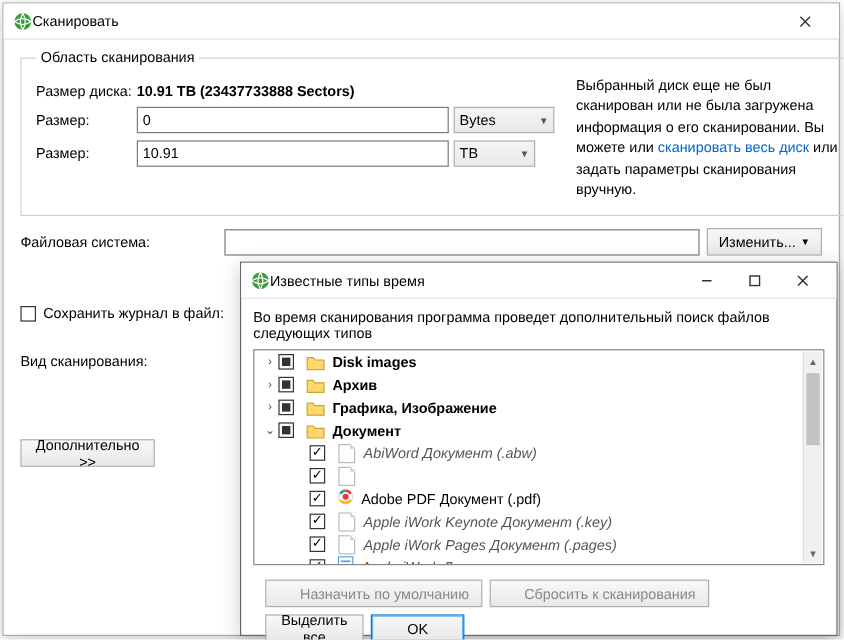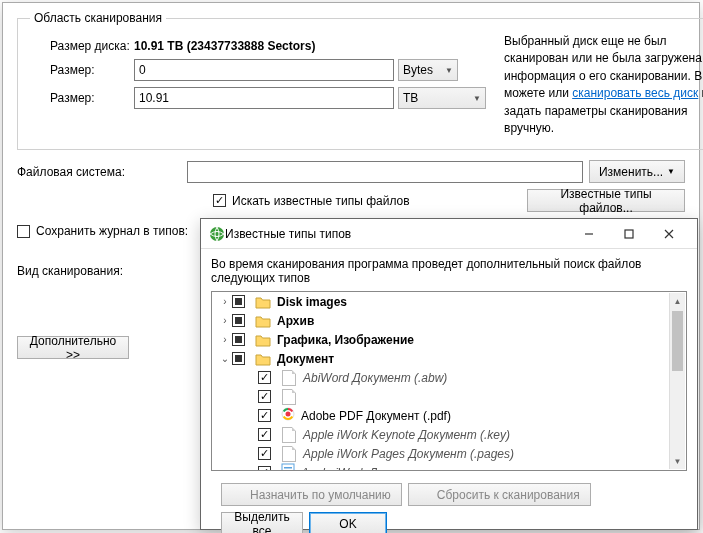--- a/index.html
+++ b/index.html
@@ -22,21 +22,21 @@
 
 .row { display: flex; align-items: center; margin: 6px 0; }
 .lbl { width: 84px; color: #000; }
 .bold { font-weight: 600; }
 
 input[type=text].field { height: 22px; border: 1px solid #7a7a7a; padding: 0 4px; background: #fff; }
 .combo { height: 22px; border: 1px solid #adadad; background: linear-gradient(#f5f5f5,#e9e9e9); display: flex; align-items: center; padding: 0 4px; justify-content: space-between; cursor: pointer; }
 .combo .caret { font-size: 8px; color: #555; }
 
 .desc { color: #000; line-height: 1.45; }
-.link { color: #0066cc; text-decoration: underline; cursor: pointer; }
+.link { color: #0066cc; cursor: pointer; }
 
 .btn-std { height: 23px; border: 1px solid #adadad; background: linear-gradient(#f8f8f8,#e8e8e8); padding: 0 10px; cursor: pointer; display: inline-flex; align-items: center; justify-content: center; }
 .btn-std.primary { border: 1px solid #0078d7; box-shadow: inset 0 0 0 1px #6bb3eb; }
 .btn-std:disabled, .btn-std.disabled { color: #888; padding-left: 28px; }
 
 .chk { width: 13px; height: 13px; border: 1px solid #333; background: #fff; display: inline-flex; align-items: center; justify-content: center; margin-right: 6px; cursor: pointer; flex-shrink: 0; }
 .chk.checked::after { content: "✓"; font-size: 11px; line-height: 1; color: #000; }
 .chk.mixed::after { content: ""; width: 7px; height: 7px; background: #333; }
 
 .radio { width: 13px; height: 13px; border: 1px solid #333; border-radius: 50%; background: #fff; display: inline-flex; align-items: center; justify-content: center; margin-right: 6px; cursor: pointer; }
@@ -58,43 +58,58 @@
 
 .scrollbar { position: absolute; right: 1px; top: 1px; bottom: 1px; width: 16px; background: #f0f0f0; border-left:1px solid #ddd; }
 .scrollbar .thumb { position: absolute; left: 2px; right: 2px; top: 18px; height: 60px; background: #c2c2c2; }
 .scrollbar .arr { position: absolute; left: 0; right: 0; height: 16px; display:flex; align-items:center; justify-content:center; font-size:8px; color:#666; }
 .scrollbar .arr.up { top:0; } .scrollbar .arr.dn { bottom:0; }
 </style>
 </head>
 <body>
 
 <div class="win win-main">
+  <div class="titlebar">
+    <span class="globe">
+      <svg viewBox="0 0 16 16">
+          <circle cx="8" cy="8" r="7" fill="#3a9d3a"></circle>
+          <path d="M1 8 Q8 3 15 8 Q8 13 1 8" fill="none" stroke="#fff" stroke-width="1"></path>
+          <path d="M8 1 Q12 8 8 15 Q4 8 8 1" fill="none" stroke="#fff" stroke-width="1"></path>
+        </svg>
+    </span>
+    <span class="title">Сканировать</span>
+    <div class="btn">
+      <svg width="10" height="10">
+          <path d="M1 1 L9 9 M9 1 L1 9" stroke="#333" stroke-width="1.2"></path>
+        </svg>
+    </div>
+  </div>
 
   <div class="content">
     <fieldset>
       <legend>Область сканирования</legend>
 
       <div style="display:flex; gap:18px;">
-        <div style="flex:1;margin-left:20px;">
+        <div style="flex:1;">
           <div class="row">
             <span class="lbl">Размер диска:</span>
             <span class="bold">10.91 TB (23437733888 Sectors)</span>
           </div>
           <div class="row">
             <span class="lbl">Размер:</span>
             <input type="text" class="field" style="width: 260px;" value="0">
-            <div class="combo" style="width:60px;margin-left:4px">
+            <div class="combo" style="width:84px;margin-left:4px">
               <span>Bytes</span>
               <span class="caret">▼</span>
             </div>
           </div>
           <div class="row">
             <span class="lbl">Размер:</span>
             <input type="text" class="field" style="width: 260px;" value="10.91">
-            <div class="combo" style="width:88px;margin-left:4px">
+            <div class="combo" style="width:68px;margin-left:4px">
               <span>TB</span>
               <span class="caret">▼</span>
             </div>
           </div>
         </div>
         <div style="width:226px" class="desc">
           <span>Выбранный диск еще не был сканирован или не была загружена информация о его сканировании. Вы можете или </span><span class="link">сканировать весь диск</span><span> или задать параметры сканирования вручную.</span>
         </div>
       </div>
     </fieldset>
@@ -109,21 +124,21 @@
     </div>
 
     <div class="row" style="margin-left:196px">
       <span class="chk checked"></span>
       <span style="flex:1">Искать известные типы файлов</span>
       <button class="btn-std" style="width:158px">Известные типы файлов...</button>
     </div>
 
     <div class="row" style="margin-top:12px">
       <span class="chk"></span>
-      <span>Сохранить журнал в типов:</span>
+      <span>Сохранить журнал в файл:</span>
     </div>
 
     <div class="row" style="margin-top:26px; align-items:flex-start">
       <span style="width:196px">Вид сканирования:</span>
       <div>
         <div style="height:18px"><span class="radio"></span></div>
         <div style="height:18px"><span class="radio on"></span></div>
         <div style="height:18px"><span class="radio"></span></div>
       </div>
     </div>
@@ -136,21 +151,21 @@
 
 <div class="win win-sub">
   <div class="titlebar">
     <span class="globe">
       <svg viewBox="0 0 16 16">
           <circle cx="8" cy="8" r="7" fill="#3a9d3a"></circle>
           <path d="M1 8 Q8 3 15 8 Q8 13 1 8" fill="none" stroke="#fff" stroke-width="1"></path>
           <path d="M8 1 Q12 8 8 15 Q4 8 8 1" fill="none" stroke="#fff" stroke-width="1"></path>
         </svg>
     </span>
-    <span class="title">Известные типы типов</span>
+    <span class="title">Известные типы время</span>
     <div class="btn">
         <svg width="10" height="10">
           <path d="M1 5 H9" stroke="#333" stroke-width="1.2"></path>
         </svg>
       </div>
     <div class="btn">
         <svg width="10" height="10">
           <rect x="1" y="1" width="8" height="8" fill="none" stroke="#333" stroke-width="1.2"></rect>
         </svg>
       </div>

